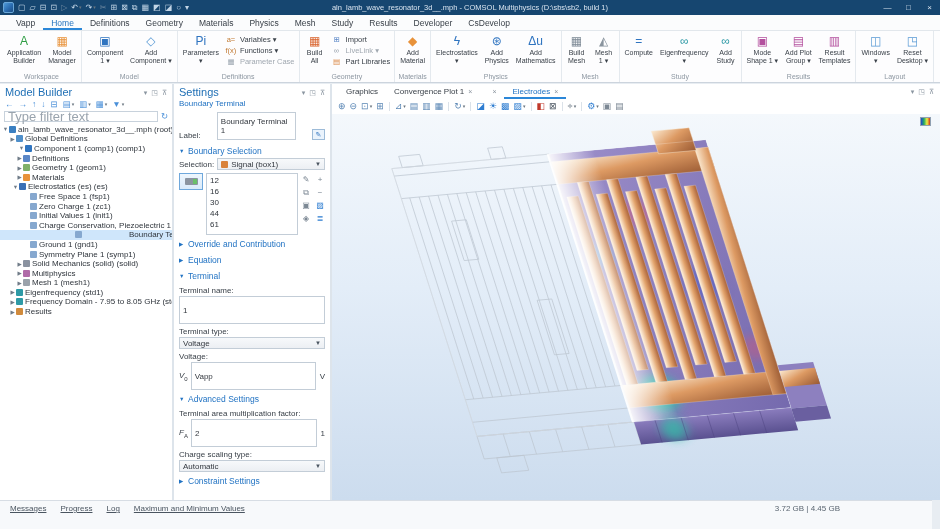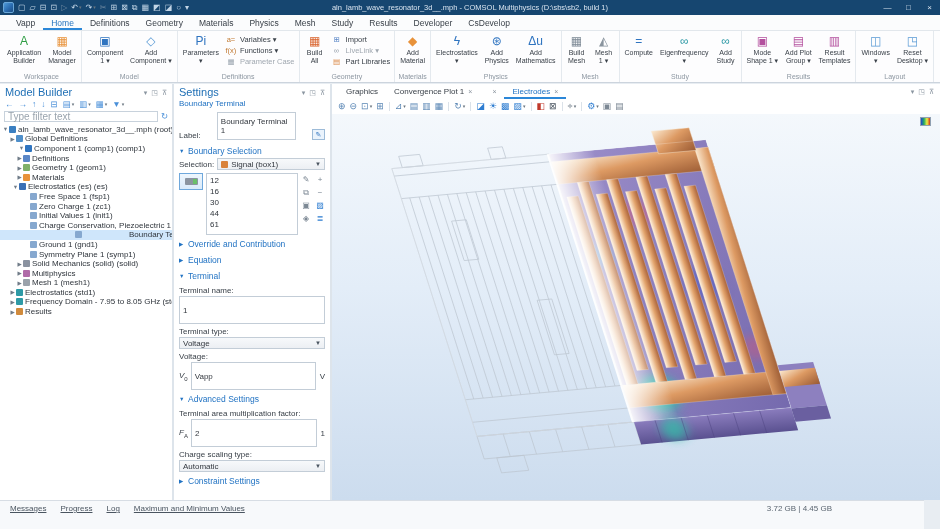--- a/index.html
+++ b/index.html
@@ -46,21 +46,21 @@
   .phicons .tic{color:#8a95a0;font-size:7px;}
   .tic{display:inline-flex;align-items:center;line-height:1;}
   .tic .car{font-size:5px;margin-left:1px;color:#6a7680;}
   .tdiv{width:1px;height:9px;background:#dbe2e9;margin:0 1px;}
 
   
   .mb{width:172px;background:#fff;display:flex;flex-direction:column;overflow:hidden;}
   .mbtoolbar{display:flex;gap:5px;align-items:center;padding:1px 5px 2px;}
   .mbtoolbar .tic{color:#4a90d9;font-size:8.5px;}
   .filterrow{display:flex;align-items:center;gap:3px;padding:0 4px 2px;}
-  .filter{flex:1;border:1px solid #c8d2dc;height:11px;font-size:10px;color:#9aa4ae;padding:0 3px;display:flex;align-items:center;background:#fff;}
+  .filter{flex:1;border:1px solid #c8d2dc;height:11px;font-size:13px;color:#9aa4ae;padding:0 3px;display:flex;align-items:center;background:#fff;}
   .tree{flex:1;overflow:hidden;padding-top:1px;}
   .trow{display:flex;align-items:center;height:9.6px;white-space:nowrap;font-size:8px;color:#2f353c;overflow:hidden;}
   .trow.selected{background:#cfe6fb;}
   .tarrow{width:7px;min-width:7px;color:#707c88;font-size:5.5px;text-align:center;}
   .ticon{width:7px;min-width:7px;height:7px;border-radius:1px;margin:0 2px 0 0;}
   .tlabel{overflow:hidden;}
 
   
   .settings{width:156px;background:#fff;display:flex;flex-direction:column;overflow:hidden;}
   .labelrow{display:flex;align-items:flex-end;gap:16px;padding:2px 5px;}
@@ -98,21 +98,21 @@
   .gtabs .phicons{margin-left:auto;padding-right:6px;}
   .gtoolbar{display:flex;align-items:center;gap:4px;height:15px;padding:0 6px;}
   .gtoolbar .tic{font-size:9px;color:#5b87b5;}
   .gtoolbar .tic.act{color:#2e7dd1;}
   .viewport{flex:1;position:relative;background:linear-gradient(180deg,#f4f8fc 0%,#e3edf8 45%,#ccdcee 100%);}
   .scene{position:absolute;left:0;top:0;width:100%;height:100%;}
   .legend-icon{position:absolute;top:3px;right:9px;width:11px;height:9px;border:1px solid #90a0b2;
         background:linear-gradient(90deg,#2244cc,#22aa66,#eeee44,#cc3322);}
 
   
-  .statusbar{position:absolute;left:0;right:16px;bottom:0;height:29px;background:#f7f9fb;border-top:1px solid #d7dde4;
+  .statusbar{position:absolute;left:0;right:8px;bottom:0;height:29px;background:#f7f9fb;border-top:1px solid #d7dde4;
              display:flex;align-items:flex-start;padding:3px 10px 0;gap:14px;font-size:8px;color:#4a5560;}
   .sblink{text-decoration:underline;}
   .mem{margin-left:auto;margin-right:82px;color:#5a6570;}
 </style>
 </head>
 <body>
 
 <div class="app">
 
   <div class="titlebar">
@@ -507,21 +507,21 @@
             <span class="tlabel">Multiphysics</span>
           </div>
           <div class="trow" style="padding-left: 16px;">
             <span class="tarrow">▶</span>
             <span class="ticon" style="background: rgb(154, 162, 171);"></span>
             <span class="tlabel">Mesh 1 (mesh1)</span>
           </div>
           <div class="trow" style="padding-left: 9px;">
             <span class="tarrow">▶</span>
             <span class="ticon" style="background: rgb(46, 154, 166);"></span>
-            <span class="tlabel">Electrostatics (std1)</span>
+            <span class="tlabel">Eigenfrequency (std1)</span>
           </div>
           <div class="trow" style="padding-left: 9px;">
             <span class="tarrow">▶</span>
             <span class="ticon" style="background: rgb(46, 154, 166);"></span>
             <span class="tlabel">Frequency Domain - 7.95 to 8.05 GHz (std2)</span>
           </div>
           <div class="trow" style="padding-left: 9px;">
             <span class="tarrow">▶</span>
             <span class="ticon" style="background: rgb(208, 138, 60);"></span>
             <span class="tlabel">Results</span>

